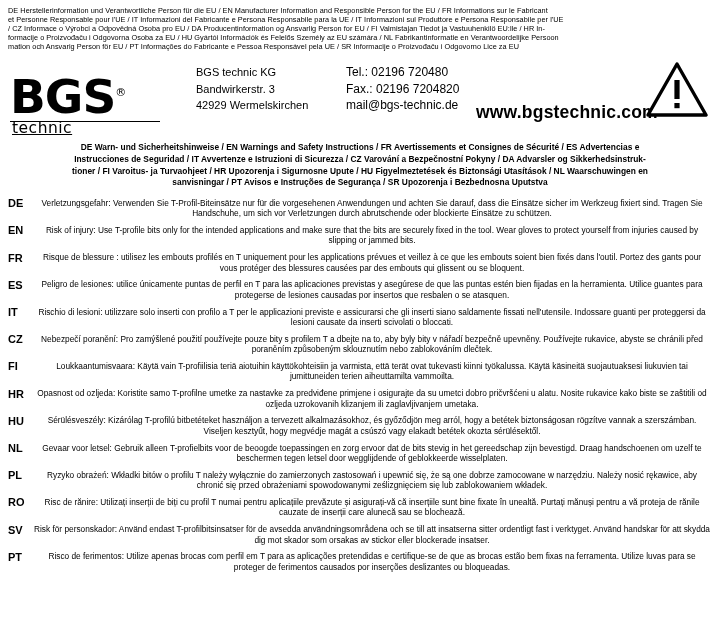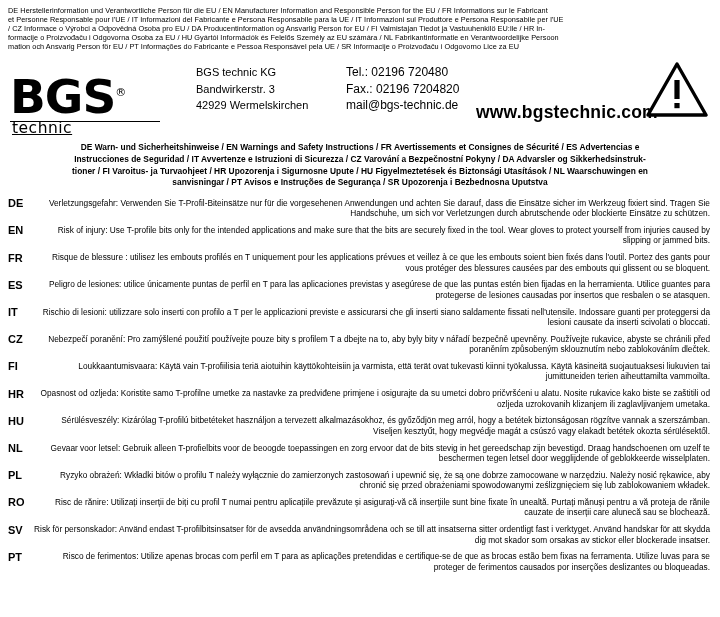--- a/index.html
+++ b/index.html
@@ -128,21 +128,21 @@
     flex: 0 0 26px;
     font-size: 11px;
     font-weight: bold;
     line-height: 10.4px;
     padding-top: 0.3px;
   }
   .text {
     flex: 1 1 auto;
     font-size: 8.3px;
     line-height: 10.4px;
-    text-align: right;
+    text-align: center;
   }
 </style>
 </head>
 <body>
 
 <div class="page">
 
   <div class="top-block">
     <div>DE Herstellerinformation und Verantwortliche Person für die EU / EN Manufacturer Information and Responsible Person for the EU / FR Informations sur le Fabricant</div>
     <div>et Personne Responsable pour l'UE / IT Informazioni del Fabricante e Persona Responsabile para la UE / IT Informazioni sul Produttore e Persona Responsabile per l'UE</div>

